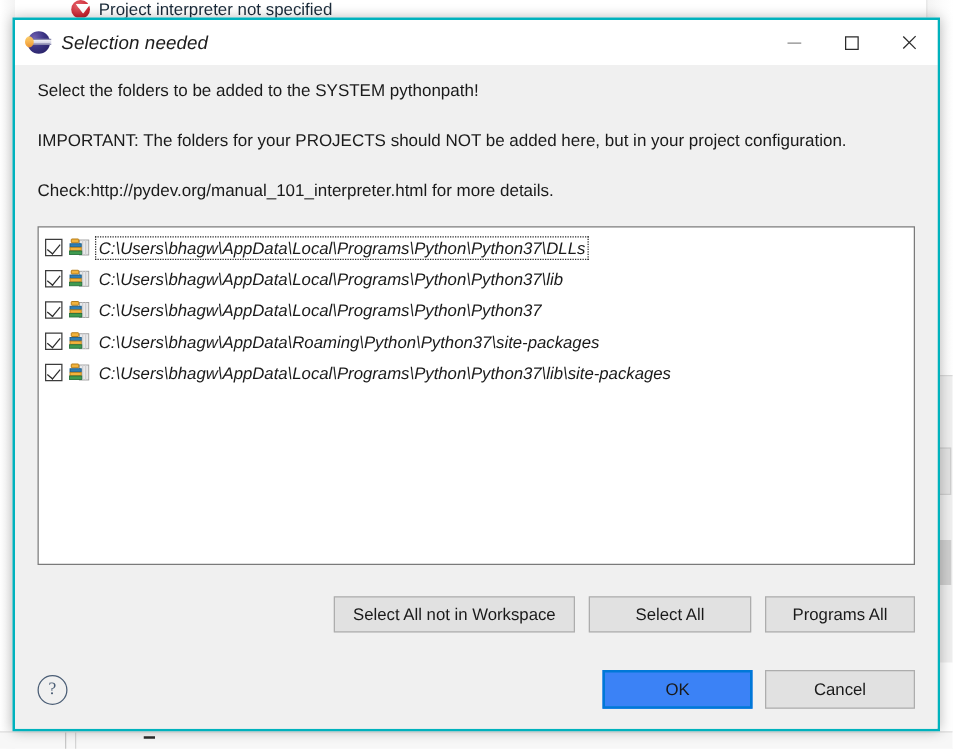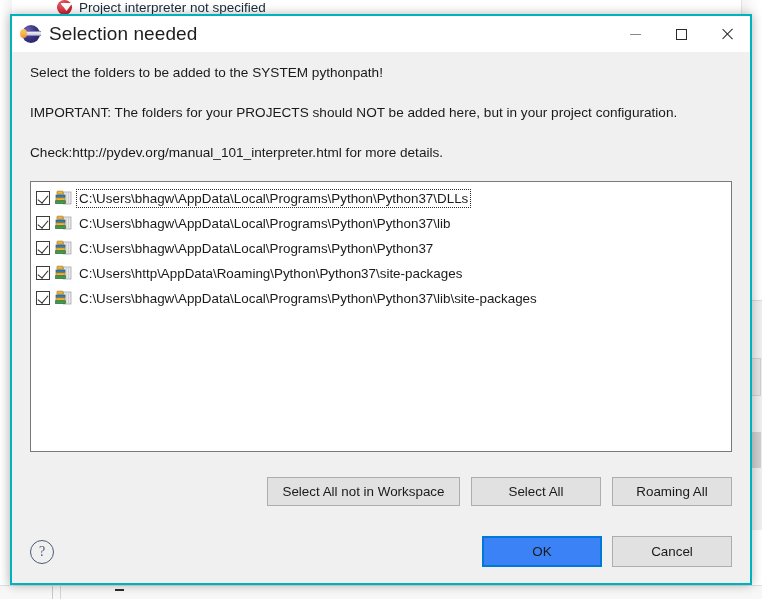--- a/index.html
+++ b/index.html
@@ -119,22 +119,23 @@
     border-bottom: 1px solid #8b8bb0;
   }
   .title-icon .glow {
     position: absolute; left: -2px; top: 4px;
     width: 7px; height: 9px;
     border-radius: 50%;
     background: linear-gradient(180deg,#ffcf66,#f3972c);
     opacity: .95;
   }
   .title-text {
-    font-size: 19px; color: #1d1d1d;
+    font-size: 15px; color: #1d1d1d;
     letter-spacing: .1px;
+    font-style: italic;
   }
   .win-controls {
     margin-left: auto; display: flex; height: 100%;
   }
   .win-btn {
     width: 46px; height: 100%;
     display: flex; align-items: center; justify-content: center;
     cursor: default;
   }
   .win-min-glyph { width: 11px; height: 1px; background: #8a8a8a; }
@@ -191,20 +192,21 @@
     width: 5px; height: 9px;
     border-right: 1.7px solid #2a2a2a;
     border-bottom: 1.7px solid #2a2a2a;
     transform: rotate(40deg);
   }
   .lib-icon { width: 17px; height: 16px; flex: none; position: relative; }
   .row-label {
     font-size: 13.4px; color: #1a1a1a;
     white-space: nowrap;
     padding: 1px 2px;
+    font-style: italic;
   }
   .list-row.focused .row-label {
     outline: 1px dotted #2a2a2a;
     outline-offset: 0px;
   }
 
   .select-btn-row {
     margin-top: 25px;
     display: flex; justify-content: flex-end; gap: 11px;
   }
@@ -336,41 +338,41 @@
           <span class="cbx checked"></span>
           <span class="lib-icon"><svg width="17" height="16" viewBox="0 0 17 16">
               <rect x="8.5" y="2" width="7.5" height="12" fill="#e9e9ea" stroke="#9a9a9a" stroke-width="0.7"></rect>
               <rect x="10.6" y="2" width="1" height="12" fill="#cfcfd2"></rect>
               <rect x="13" y="2" width="1" height="12" fill="#cfcfd2"></rect>
               <rect x="2" y="1.2" width="6" height="3" rx="0.6" fill="#f2b33d" stroke="#b57d18" stroke-width="0.8"></rect>
               <rect x="1" y="5" width="9" height="2.6" fill="#2f7fb5" stroke="#1a5a86" stroke-width="0.7"></rect>
               <rect x="1" y="7.9" width="9" height="2.6" fill="#f2b33d" stroke="#b57d18" stroke-width="0.7"></rect>
               <rect x="0.6" y="10.8" width="9.8" height="2.8" fill="#3f9b4f" stroke="#25703a" stroke-width="0.7"></rect>
             </svg></span>
-          <span class="row-label">C:\Users\http\AppData\Roaming\Python\Python37\site-packages</span>
+          <span class="row-label">C:\Users\bhagw\AppData\Roaming\Python\Python37\site-packages</span>
         </div>
         <div class="list-row">
           <span class="cbx checked"></span>
           <span class="lib-icon"><svg width="17" height="16" viewBox="0 0 17 16">
               <rect x="8.5" y="2" width="7.5" height="12" fill="#e9e9ea" stroke="#9a9a9a" stroke-width="0.7"></rect>
               <rect x="10.6" y="2" width="1" height="12" fill="#cfcfd2"></rect>
               <rect x="13" y="2" width="1" height="12" fill="#cfcfd2"></rect>
               <rect x="2" y="1.2" width="6" height="3" rx="0.6" fill="#f2b33d" stroke="#b57d18" stroke-width="0.8"></rect>
               <rect x="1" y="5" width="9" height="2.6" fill="#2f7fb5" stroke="#1a5a86" stroke-width="0.7"></rect>
               <rect x="1" y="7.9" width="9" height="2.6" fill="#f2b33d" stroke="#b57d18" stroke-width="0.7"></rect>
               <rect x="0.6" y="10.8" width="9.8" height="2.8" fill="#3f9b4f" stroke="#25703a" stroke-width="0.7"></rect>
             </svg></span>
           <span class="row-label">C:\Users\bhagw\AppData\Local\Programs\Python\Python37\lib\site-packages</span>
         </div>
       </div>
 
     <div class="select-btn-row">
       <button class="btn w-sel1">Select All not in Workspace</button>
       <button class="btn w-sel2">Select All</button>
-      <button class="btn w-sel3">Roaming All</button>
+      <button class="btn w-sel3">Programs All</button>
     </div>
 
     <div class="footer">
       <div class="help-icon">?</div>
       <div class="footer-right">
         <button class="btn primary">OK</button>
         <button class="btn w-cancel">Cancel</button>
       </div>
     </div>
 

